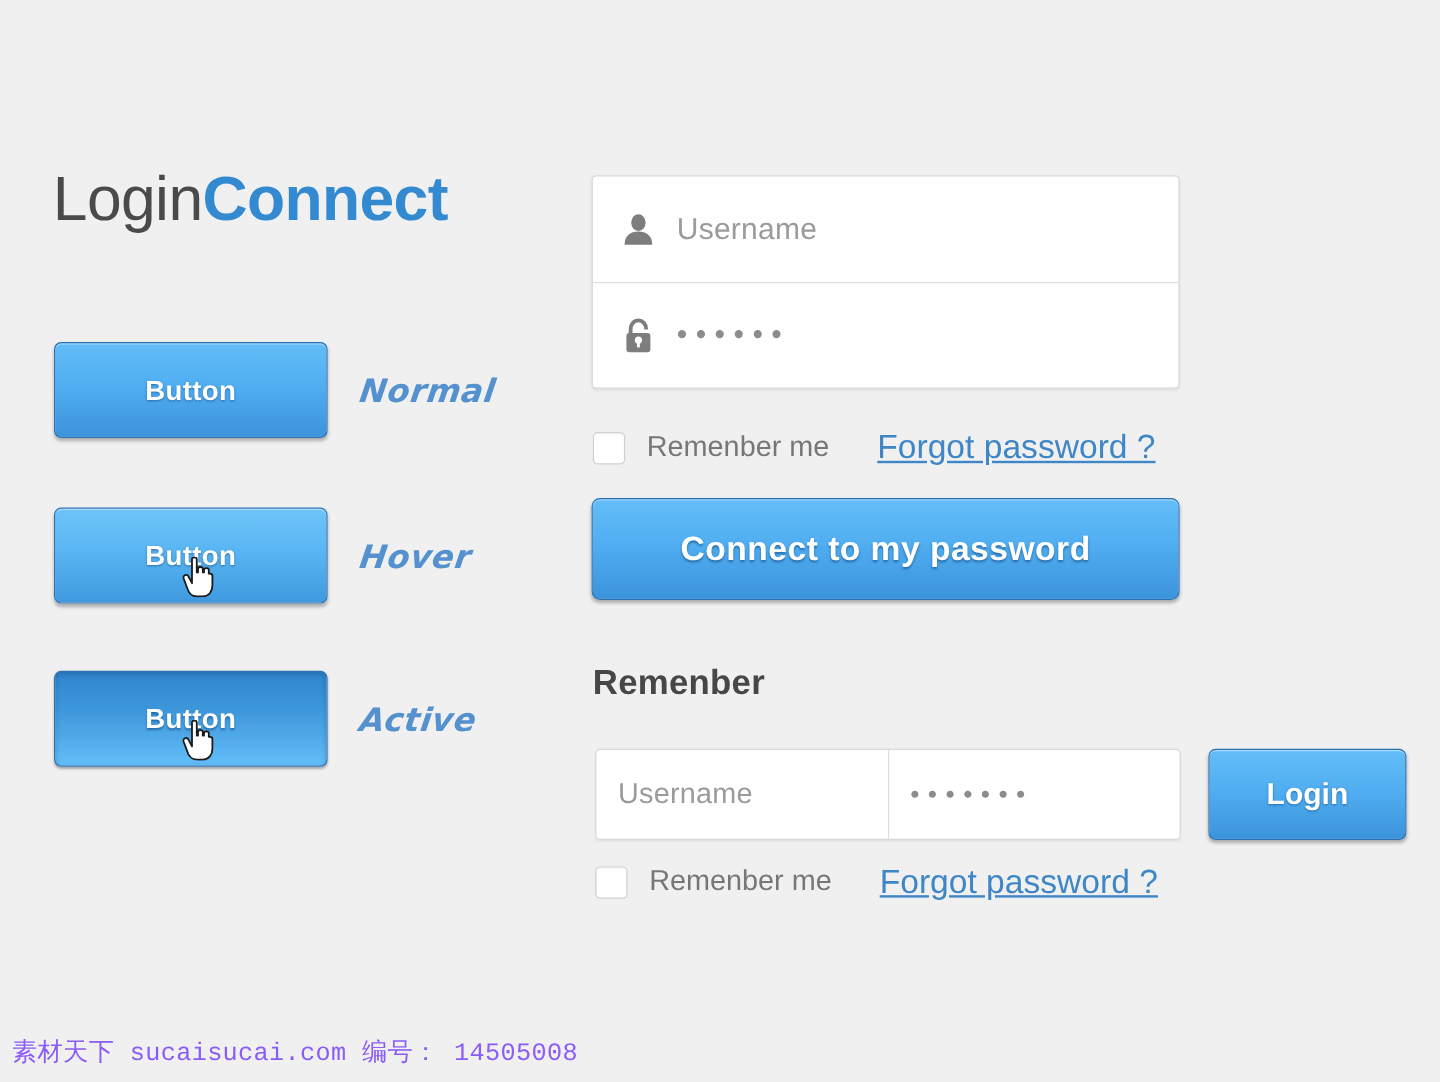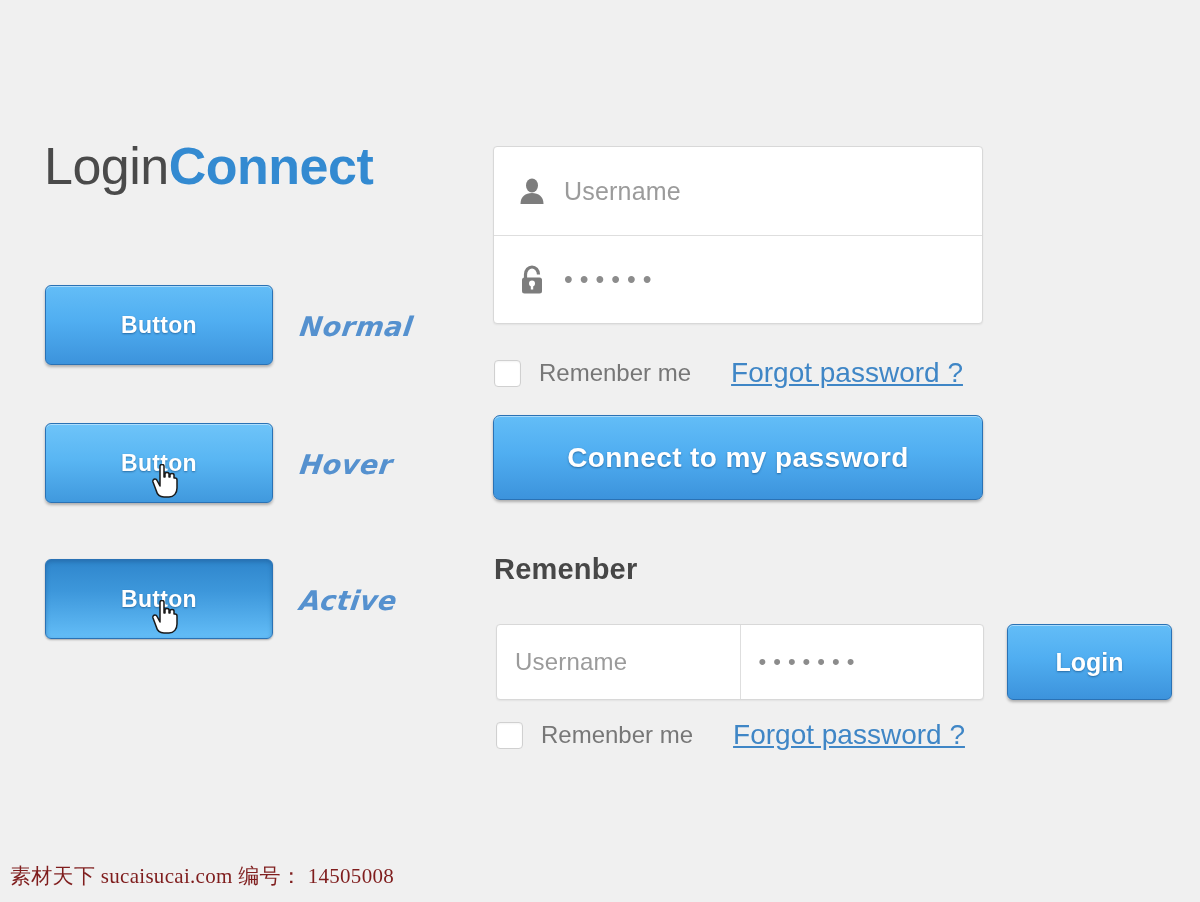--- a/index.html
+++ b/index.html
@@ -216,22 +216,22 @@
     box-shadow: 0 2px 3px rgba(0,0,0,0.28),
                 inset 0 1px 0 rgba(255,255,255,0.45);
     cursor: pointer;
   }
 
   
   .watermark {
     position: absolute;
     left: 10px; bottom: 12px;
     font-size: 21px;
-    color: #7f1d1d;
-    font-family: Liberation Serif, serif;
+    color: #8b5cf6;
+    font-family: Liberation Mono, monospace;
     white-space: nowrap;
     letter-spacing: 0.3px;
   }
 </style>
 </head>
 <body>
 
 <div class="page-title">
   <span class="title-login">Login</span><span class="title-password">Connect</span>
 </div>

